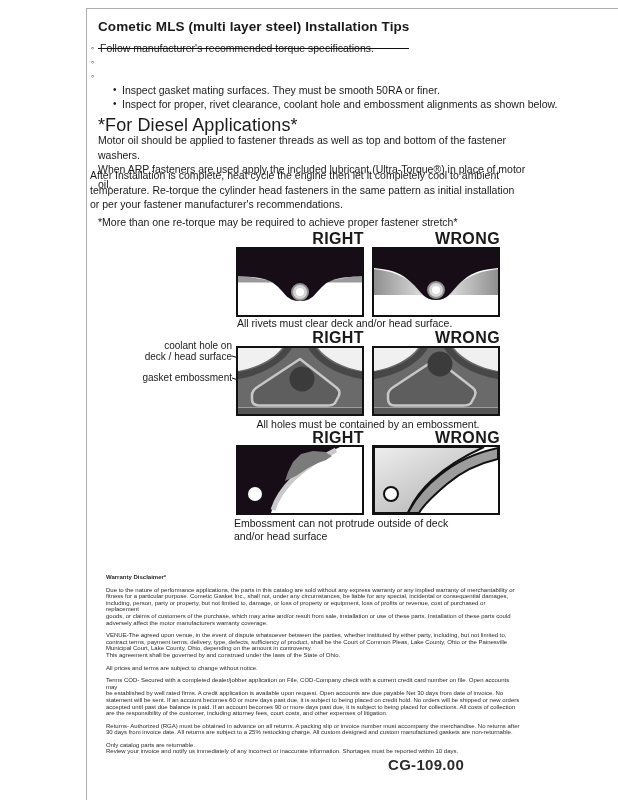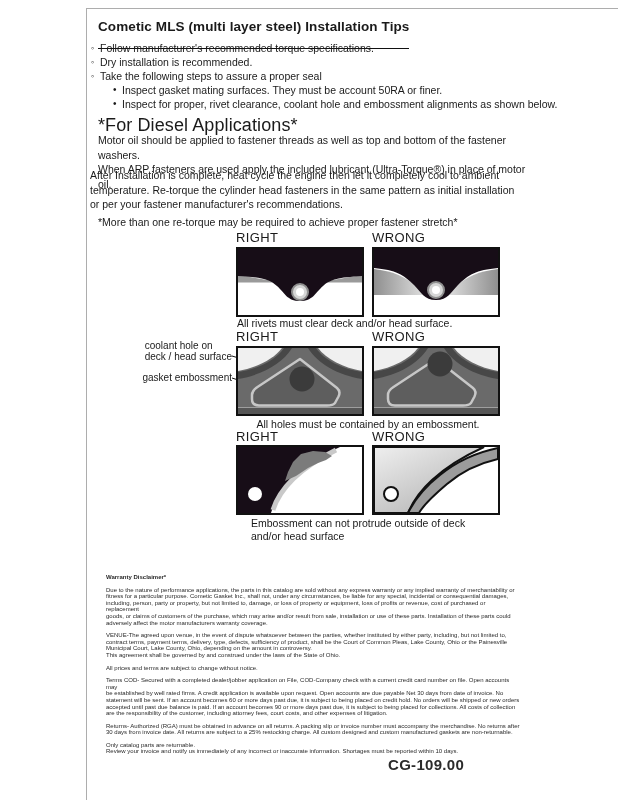--- a/index.html
+++ b/index.html
@@ -22,25 +22,25 @@
   .tip-row .marker{width:9px;flex:0 0 9px;font-size:9px;line-height:14px;color:#1a1a1a;}
   .tip-sub{margin-left:22px;}
   .tip-sub .marker{font-size:10px;}
 
   .diesel-head{left:98px;top:115px;font-size:18px;font-weight:normal;letter-spacing:.1px;}
   .body-para{font-size:10.5px;line-height:14.5px;white-space:pre-line;width:440px;}
   .p1{left:98px;top:133px;}
   .p2{left:90px;top:168px;}
   .p3{left:98px;top:215px;}
 
-  .dg-head{width:128px;text-align:left;font-size:13px;font-weight:normal;letter-spacing:.4px;}
+  .dg-head{width:128px;text-align:right;font-size:16px;font-weight:bold;letter-spacing:.4px;}
   .dg-box{width:124px;height:66px;border:2px solid #111;background:#fff;}
   .dg-box svg{display:block;width:124px;height:66px;}
   .dg-caption{font-size:10.5px;line-height:12.5px;}
-  .annot{font-size:10px;line-height:11px;}
+  .annot{font-size:10px;line-height:11px;text-align:right;}
 
   .disclaimer{left:106px;top:574px;width:414px;font-size:6px;line-height:6.6px;color:#2a2a2a;}
   .disclaimer .dp{white-space:pre-line;margin:0 0 6px 0;}
   .disclaimer .dh{font-weight:bold;margin:0 0 6px 0;}
 
   .doc-number{left:388px;top:756px;font-size:15px;color:#2b2b2b;letter-spacing:.3px;font-weight:bold;}
 </style>
 </head>
 <body>
 
@@ -49,29 +49,27 @@
 
 <div class="abs doc-title">Cometic MLS (multi layer steel) Installation Tips</div>
 
 <div class="abs tips">
   <div class="tip-row">
     <span class="marker">◦</span>
     <span>Follow manufacturer's recommended torque specifications.</span>
   </div>
   <div class="tip-row">
     <span class="marker">◦</span>
-    <span>Dry installation is recommended.</span>
   </div>
   <div class="tip-row">
     <span class="marker">◦</span>
-    <span>Take the following steps to assure a proper seal</span>
   </div>
   <div class="tip-row tip-sub">
     <span class="marker">•</span>
-    <span>Inspect gasket mating surfaces.  They must be account 50RA or finer.</span>
+    <span>Inspect gasket mating surfaces.  They must be smooth 50RA or finer.</span>
   </div>
   <div class="tip-row tip-sub">
     <span class="marker">•</span>
     <span>Inspect for proper, rivet clearance, coolant hole and embossment alignments as shown below.</span>
   </div>
 </div>
 
 <div class="abs diesel-head">*For Diesel Applications*</div>
 <div class="abs body-para p1">Motor oil should be applied to fastener threads as well as top and bottom of the fastener washers.
 When ARP fasteners are used apply the included lubricant (Ultra-Torque®) in place of motor oil.</div>
@@ -177,21 +175,21 @@
         <stop offset="0" stop-color="#efefef"></stop>
           <stop offset="1" stop-color="#b2b2b2"></stop>
       </linearGradient>
     </defs>
     <rect width="124" height="66" fill="#ffffff"></rect>
     <path d="M0,0 H110 C90,9 72,20 58,33 C47,43 39,54 34,66 H0 Z" fill="url(#band)" stroke="#111" stroke-width="2"></path>
     <path d="M34,66 C41,52 52,39 66,28 C82,15 100,6 124,1 L124,12 C102,17 86,26 73,37 C60,48 50,57 45,66 Z" fill="#9c9c9c" stroke="#111" stroke-width="2"></path>
     <circle cx="17" cy="47" r="7" fill="#ffffff" stroke="#111" stroke-width="2"></circle>
   </svg>
 </div>
-<div class="abs dg-caption" style="left:251px;top:517px;">
+<div class="abs dg-caption" style="left:234px;top:517px;">
   <div>Embossment can not protrude outside of deck</div>
   <div>and/or head surface</div>
 </div>
 
 <div class="abs disclaimer">
   <p class="dh">Warranty Disclaimer*</p>
   <p class="dp">Due to the nature of performance applications, the parts in this catalog are sold without any express warranty or any implied warranty of merchantability or
 fitness for a particular purpose.  Cometic Gasket Inc., shall not, under any circumstances, be liable for any special, incidental or consequential damages,
 including, person, party or property, but not limited to, damage, or loss of property or equipment, loss of profits or revenue, cost of purchased or replacement
 goods, or claims of customers of the purchase, which may arise and/or result from sale, installation or use of these parts.  Installation of these parts could

